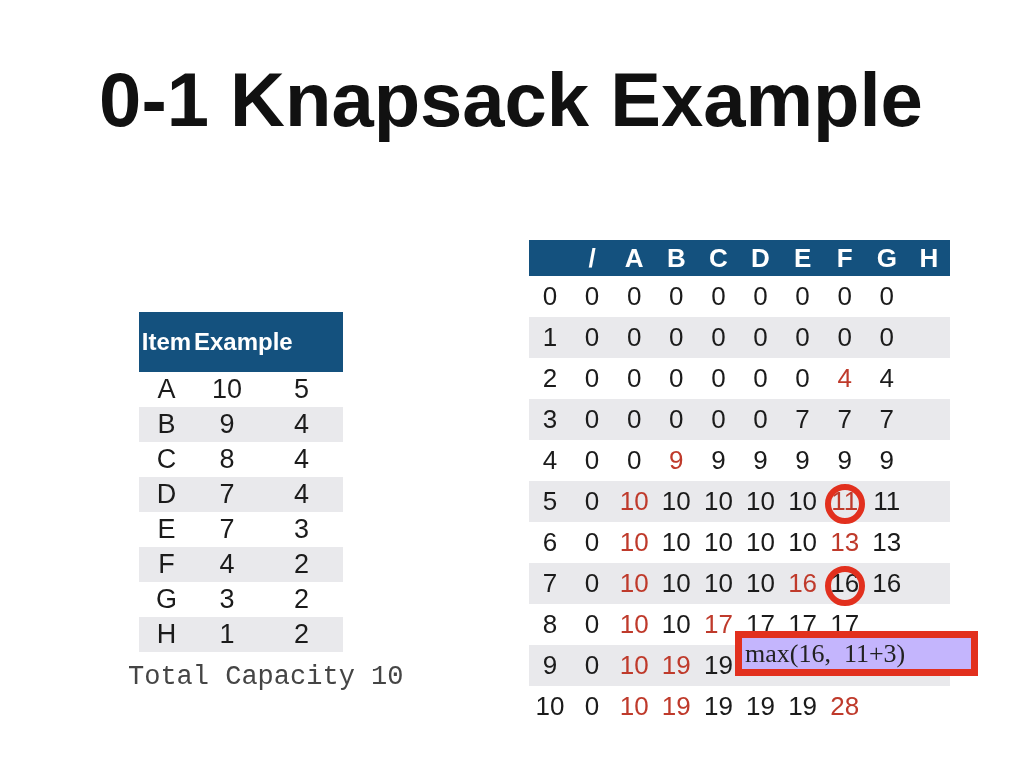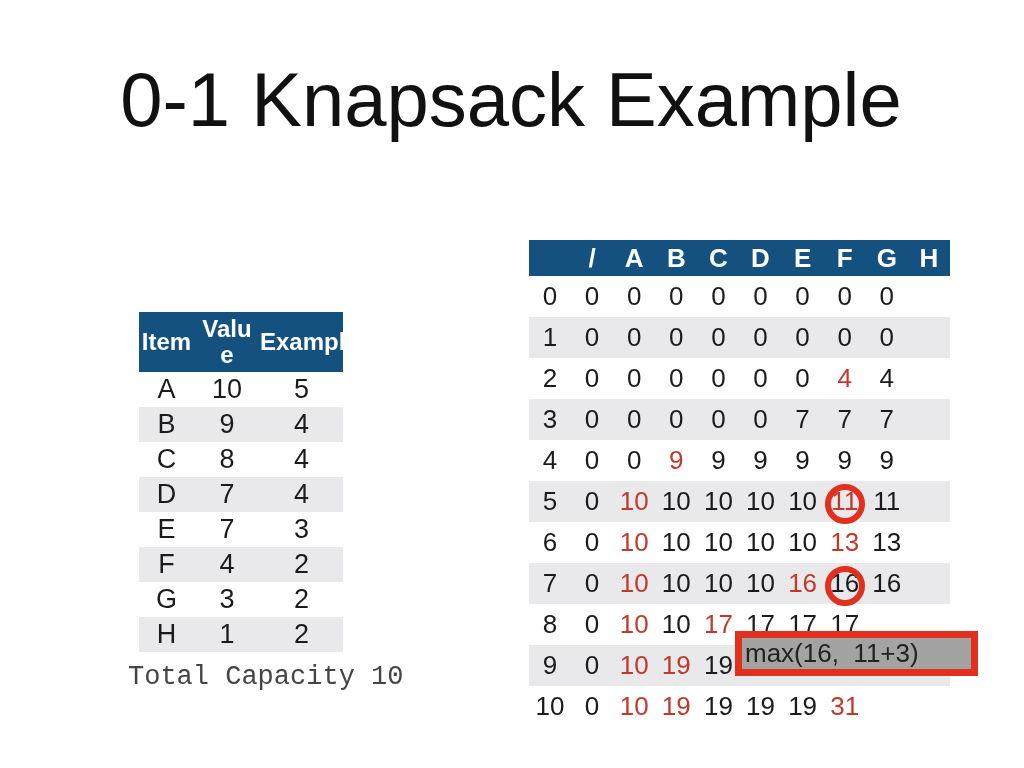--- a/index.html
+++ b/index.html
@@ -14,21 +14,21 @@
   body{
     font-family:"Liberation Sans", sans-serif;
     background:#ffffff;
     position:relative;
     overflow:hidden;
     color:var(--ink);
   }
   .title{
     position:absolute;
     left:96px; top:62px; width:830px;
-    font-size:76px; font-weight:400; line-height:1.0;
+    font-size:76px; font-weight:700; line-height:1.0;
     color:#111; text-align:center; white-space:nowrap;
   }
 
   
   .items-table{
     position:absolute; left:139px; top:312px; width:204px;
   }
   .items-header{
     display:grid; grid-template-columns:55px 66px 83px;
     height:60px; background:var(--navy); color:#fff;
@@ -67,38 +67,36 @@
   .dpcell.red{color:var(--red);}
 
   
   .circle{
     position:absolute; width:40px; height:40px;
     border:6px solid var(--bright-red); border-radius:50%;
     background:transparent; z-index:5;
   }
   .max-box{
     position:absolute; left:735px; top:631px; width:243px; height:45px;
-    border:7px solid var(--bright-red); background:#a3a3a3; z-index:6;
+    border:7px solid var(--bright-red); background:#c4b5fd; z-index:6;
     display:flex; align-items:center; padding-left:3px;
-    font-family:Liberation Sans, sans-serif; font-size:26px;
+    font-family:Liberation Serif, serif; font-size:26px;
     color:#222; white-space:pre;
   }
 </style>
 </head>
 <body>
 
 <div>
 
   <h1 class="title">0-1 Knapsack Example</h1>
 
   <div class="items-table">
     <div class="items-header">
       <div>Item</div>
-      <div class="pre">Valu
-e</div>
       <div>Example</div>
     </div>
     <div id="items-body">
         <div class="irow">
           <div>A</div>
           <div>10</div>
           <div>5</div>
         </div>
         <div class="irow band">
           <div>B</div>
@@ -275,21 +273,21 @@
           <div class="dpcell"></div>
         </div>
         <div class="dprow">
           <div>10</div>
           <div class="dpcell">0</div>
           <div class="dpcell red">10</div>
           <div class="dpcell red">19</div>
           <div class="dpcell">19</div>
           <div class="dpcell">19</div>
           <div class="dpcell">19</div>
-          <div class="dpcell red">31</div>
+          <div class="dpcell red">28</div>
           <div class="dpcell"></div>
           <div class="dpcell"></div>
         </div>
       </div>
   </div>
 
   <div id="circles">
       <div class="circle" style="left: 824.65px; top: 483.5px;"></div>
       <div class="circle" style="left: 824.65px; top: 565.5px;"></div>
     </div>

